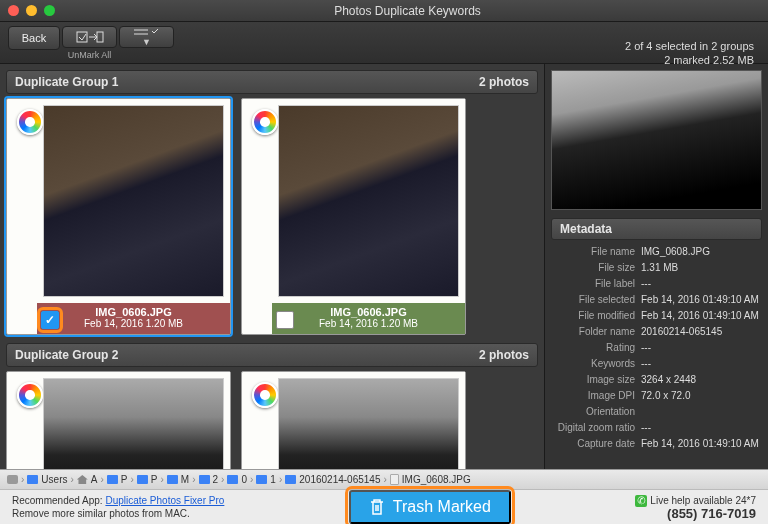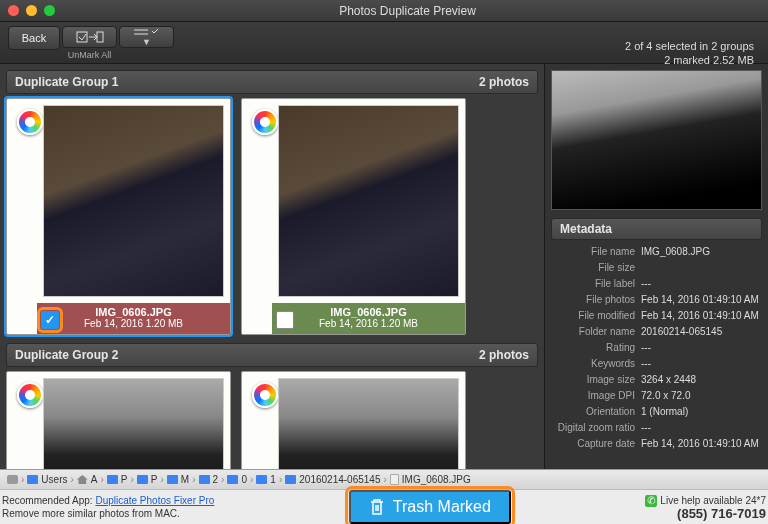--- a/index.html
+++ b/index.html
@@ -43,21 +43,21 @@
   .mrow { display:flex; }
   .mk { width:90px; text-align:right; color:#aaa; padding-right:6px; }
   .mv { flex:1; color:#ddd; white-space:nowrap; overflow:hidden; }
   .breadcrumb { height:20px; background:linear-gradient(#eaeaea,#d5d5d5); display:flex; align-items:center; font-size:10px; color:#333; padding:0 4px; overflow:hidden; border-top:1px solid #999; }
   .bc-seg { display:flex; align-items:center; gap:3px; padding:0 3px; }
   .bc-sep { color:#888; }
   .ficon { width:11px; height:9px; background:#3b82f6; border-radius:1px; display:inline-block; position:relative; }
   .ficon.home{ background:#888; clip-path: polygon(50% 0,100% 50%,85% 50%,85% 100%,15% 100%,15% 50%,0 50%);}  
   .ficon.disk{ background:#999; border-radius:2px;}
   .ficon.file{ background:#eee; border:1px solid #aaa; width:9px; height:11px;}
-  .footer { height:35px; background:#ececec; display:flex; align-items:center; padding:0 2px; border-top:1px solid #bbb; color:#333; }
+  .footer { height:35px; background:#ececec; display:flex; align-items:center; padding:0 12px; border-top:1px solid #bbb; color:#333; }
   .recapp { font-size:10px; line-height:13px; }
   .recapp a { color:#1a5cd6; text-decoration:underline; }
   .trash { margin:9px auto; background:#29a3e8; color:#fff; font-size:16px; padding:6px 18px; border-radius:3px; display:flex; align-items:center; gap:8px; outline:3px solid #ff8a1f; outline-offset:1px; cursor:pointer; }
   .live { font-size:10px; text-align:right; line-height:13px; color:#333; }
   .live .ph { font-size:13px; font-weight:bold; }
   .phone-ic{ width:12px;height:12px; background:#3db83d; display:inline-block; border-radius:2px; position:relative; margin-right:3px; vertical-align:middle;}
   .phone-ic::after{content:'✆'; color:#fff; font-size:10px; position:absolute; inset:0; text-align:center; line-height:12px;}
   svg { display:block; }
   .left::-webkit-scrollbar, .right::-webkit-scrollbar { width:14px; }
   .left::-webkit-scrollbar-thumb, .right::-webkit-scrollbar-thumb { background:#5a5a5a; border:3px solid #333; border-radius:8px;}
@@ -65,21 +65,21 @@
 </style>
 </head>
 <body>
 
 <div class="titlebar">
   <div class="traffic">
     <div class="tdot red"></div>
     <div class="tdot yel"></div>
     <div class="tdot grn"></div>
   </div>
-  <div class="title">Photos Duplicate Preview</div>
+  <div class="title">Photos Duplicate Keywords</div>
 </div>
 
 <div class="toolbar">
   <button class="tbtn back">Back</button>
   <div class="toolcol">
     <button class="tbtn iconbtn">
       <svg width="30" height="14">
           <rect x="2" y="2" width="10" height="10" stroke="#ddd" fill="none"></rect>
           <path d="M4 7 l3 3 l4 -6" stroke="#ddd" fill="none"></path>
           <path d="M14 7 h8 m-3 -3 l3 3 l-3 3" stroke="#ddd" fill="none"></path>
@@ -161,27 +161,28 @@
   <div class="right">
     <div class="preview"></div>
     <div class="panelh">Metadata</div>
     <div class="meta-grid" id="metarows">
         <div class="mrow">
           <div class="mk">File name</div>
           <div class="mv">IMG_0608.JPG</div>
         </div>
         <div class="mrow">
           <div class="mk">File size</div>
+          <div class="mv">1.31 MB</div>
         </div>
         <div class="mrow">
           <div class="mk">File label</div>
           <div class="mv">---</div>
         </div>
         <div class="mrow">
-          <div class="mk">File photos</div>
+          <div class="mk">File selected</div>
           <div class="mv">Feb 14, 2016 01:49:10 AM</div>
         </div>
         <div class="mrow">
           <div class="mk">File modified</div>
           <div class="mv">Feb 14, 2016 01:49:10 AM</div>
         </div>
         <div class="mrow">
           <div class="mk">Folder name</div>
           <div class="mv">20160214-065145</div>
         </div>
@@ -196,21 +197,20 @@
         <div class="mrow">
           <div class="mk">Image size</div>
           <div class="mv">3264 x 2448</div>
         </div>
         <div class="mrow">
           <div class="mk">Image DPI</div>
           <div class="mv">72.0 x 72.0</div>
         </div>
         <div class="mrow">
           <div class="mk">Orientation</div>
-          <div class="mv">1 (Normal)</div>
         </div>
         <div class="mrow">
           <div class="mk">Digital zoom ratio</div>
           <div class="mv">---</div>
         </div>
         <div class="mrow">
           <div class="mk">Capture date</div>
           <div class="mv">Feb 14, 2016 01:49:10 AM</div>
         </div>
       </div>

